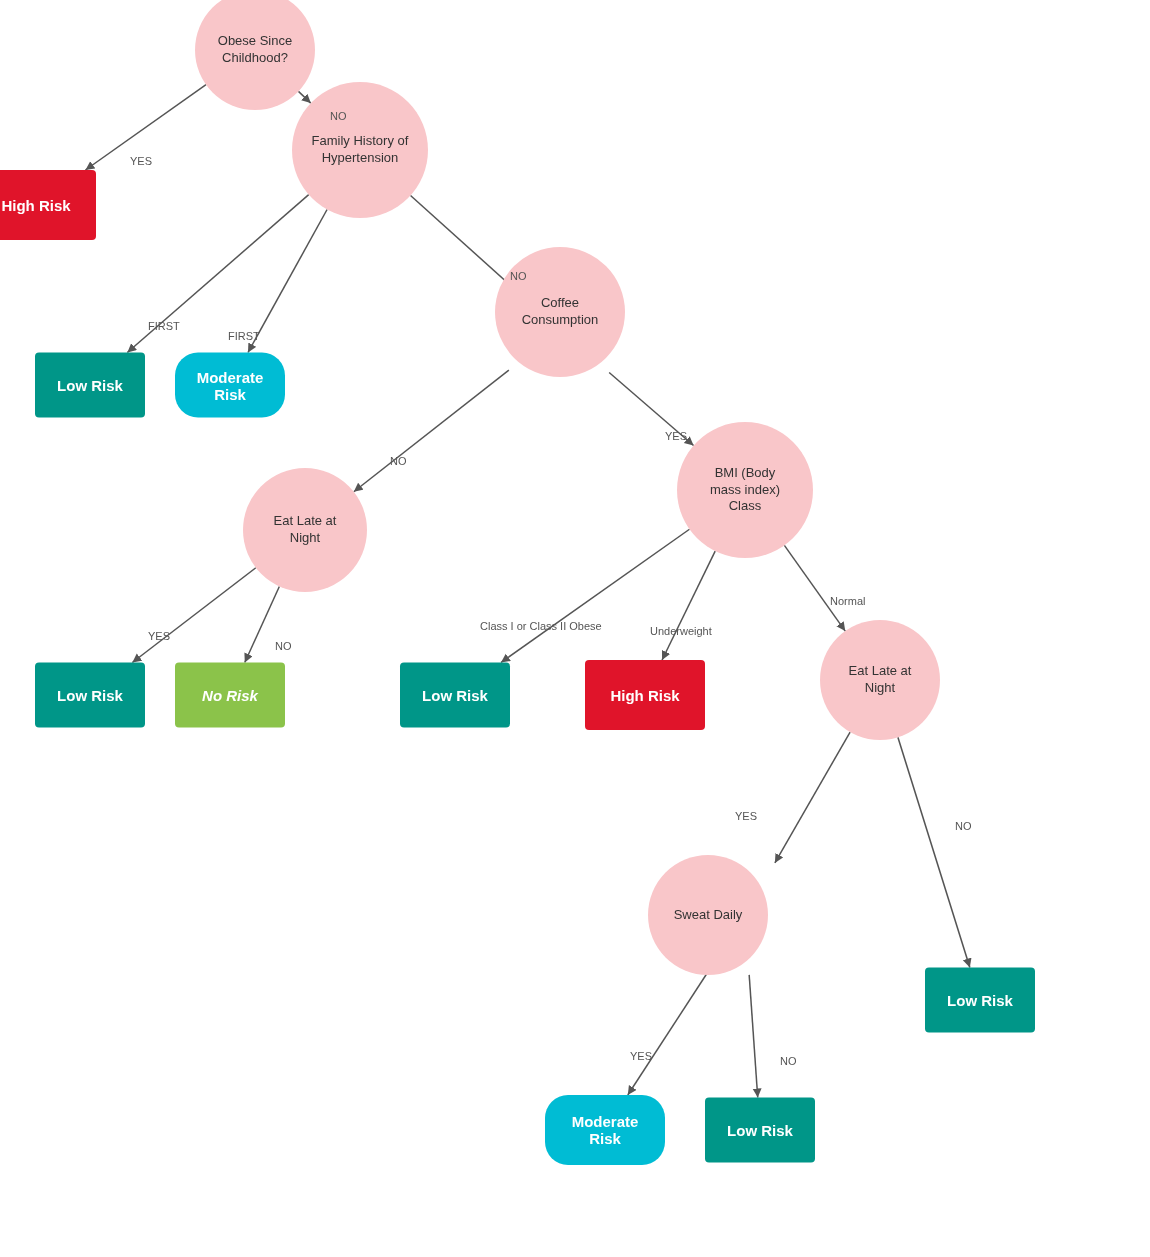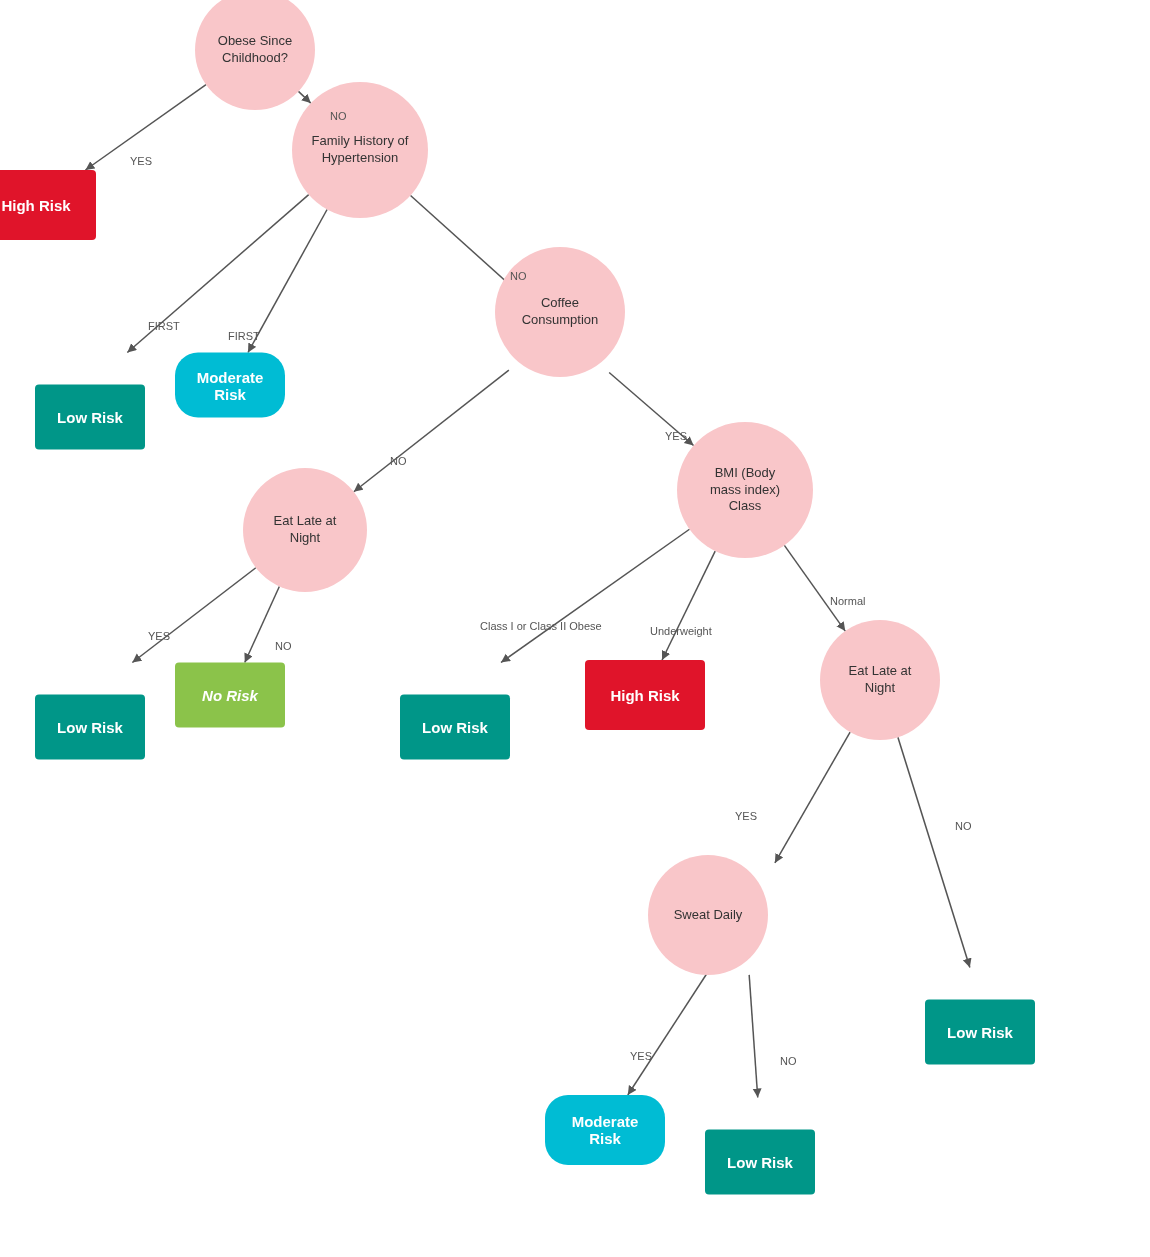--- a/index.html
+++ b/index.html
@@ -33,21 +33,21 @@
       display: flex;
       align-items: center;
       justify-content: center;
       text-align: center;
       font-size: 15px;
       font-weight: bold;
       color: #fff;
       border-radius: 4px;
     }
     .red { background: #e0142a; }
-    .teal { background: #009688; margin-top: 32px; }
+    .teal { background: #009688; }
     .cyan { background: #00bcd4; border-radius: 23px; }
     .green { background: #8bc34a; font-style: italic; }
     svg.arrows {
       position: absolute;
       top: 0; left: 0;
       width: 1150px;
       height: 1257px;
       pointer-events: none;
     }
     .edge-label {

